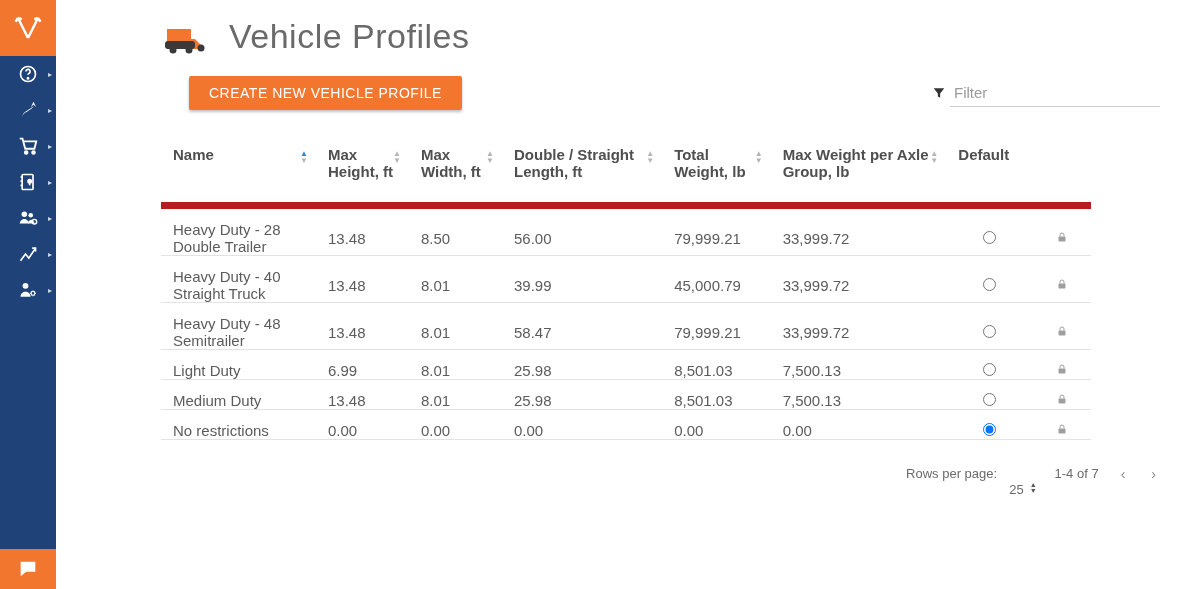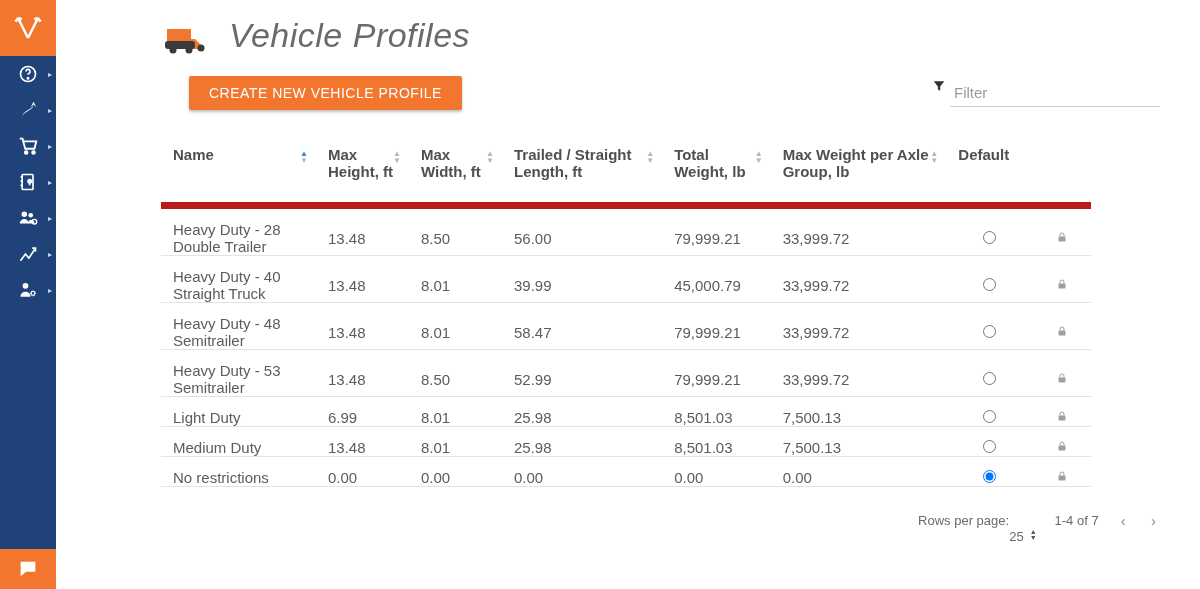--- a/index.html
+++ b/index.html
@@ -11,27 +11,27 @@
   .sidebar .logo { width:56px; height:56px; background:#f2762e; display:flex; align-items:center; justify-content:center; }
   .sidebar .nav { display:flex; flex-direction:column; }
   .sidebar .nav-item { height:36px; display:flex; align-items:center; justify-content:center; color:#fff; position:relative; }
   .sidebar .nav-item::after { content:"\25B8"; position:absolute; right:4px; font-size:8px; color:#cfd8e6; }
   .sidebar .nav-item svg, .sidebar .nav-item .glyph { color:#fff; }
   .sidebar .chat { position:absolute; bottom:0; left:0; width:56px; height:40px; background:#f2762e; display:flex; align-items:center; justify-content:center; }
 
   
   .main { flex:1; padding: 8px 40px 12px 105px; position:relative; }
 
-  .page-header { display:flex; align-items:center; gap:16px; margin-top:6px; margin-bottom:20px;font-style:italic; }
+  .page-header { display:flex; align-items:flex-end; gap:16px; margin-top:6px; margin-bottom:20px; }
   .page-header .icon-box { width:52px; height:42px; display:flex; align-items:center; justify-content:center; }
   .page-title { font-size:34px; font-weight:300; color:#6a6a6a; letter-spacing:0.5px; }
 
   .toolbar { display:flex; align-items:center; justify-content:space-between; margin-bottom:26px;padding-left:28px; }
   .create-btn { background:#f2762e; color:#fff; border:none; padding:9px 20px; font-size:14px; letter-spacing:0.5px; border-radius:2px; box-shadow:0 2px 3px rgba(0,0,0,0.25); cursor:pointer; text-transform:uppercase; }
-  .filter-wrap { display:flex; align-items:flex-start; gap:4px; }
+  .filter-wrap { display:flex; align-items:center; gap:4px; }
   .filter-wrap input { border:none; border-bottom:1px solid #ccc; padding:5px 4px; width:210px; font-size:15px; color:#555; outline:none; }
   .filter-wrap input::placeholder { color:#9a9a9a; font-size:15px; }
 
   
   .tbl-wrap { width:930px; }
   table.grid { width:100%; border-collapse:collapse; table-layout:fixed; font-size:15px; }
   table.grid thead th { text-align:left; padding:10px 8px 22px 12px; font-weight:600; color:#4f4f4f; vertical-align:top; border-bottom:7px solid #b91c1c; position:relative; }
   table.grid thead th .sort { position:absolute; right:6px; top:14px; width:10px; height:16px; display:flex; flex-direction:column; font-size:8px; line-height:7px; color:#b5b5b5; }
   table.grid thead th .sort.asc    .up   { color:#2b88d8; }
   table.grid tbody td { padding:12px 8px 0 12px; border-bottom:1px solid #e3e3e3; color:#5c5c5c; vertical-align:middle; }
@@ -42,21 +42,21 @@
   .col-len    { width:155px; }
   .col-totw   { width:105px; }
   .col-axle   { width:170px; }
   .col-def    { width:80px; text-align:center; }
   .col-lock   { width:60px; text-align:center; }
   table.grid td.center { text-align:center; color:#8a8a8a; }
   .lock-ico { color:#9f9f9f; }
 
   
   .pager { display:flex; align-items:center; justify-content:flex-end; gap:18px; margin-top:10px; font-size:13px; color:#6a6a6a; }
-  .pager .rpp { display:flex; align-items:center; gap:0; }
+  .pager .rpp { display:flex; align-items:center; gap:12px; }
   .pager .rpp .val { display:flex; align-items:flex-start; gap:6px;margin-top:32px; }
   .pager .navbtn { color:#888; font-size:14px; padding:0 4px; cursor:pointer; }
   .stepper { display:flex; flex-direction:column; font-size:7px; line-height:6px; color:#555; }
 </style>
 </head>
 <body>
 
 <div class="sidebar">
   <div class="logo">
     <svg width="30" height="30" viewBox="0 0 24 24" fill="none" stroke="#fff" stroke-width="2">
@@ -166,21 +166,21 @@
                 <span class="down">▼</span>
               </span></th>
         <th><span>Max Height, ft</span><span class="sort">
                 <span class="up">▲</span>
                 <span class="down">▼</span>
               </span></th>
         <th><span>Max Width, ft</span><span class="sort">
                 <span class="up">▲</span>
                 <span class="down">▼</span>
               </span></th>
-        <th><span>Trailed / Straight Length, ft</span><span class="sort">
+        <th><span>Double / Straight Length, ft</span><span class="sort">
                 <span class="up">▲</span>
                 <span class="down">▼</span>
               </span></th>
         <th><span>Total Weight, lb</span><span class="sort">
                 <span class="up">▲</span>
                 <span class="down">▼</span>
               </span></th>
         <th><span>Max Weight per Axle Group, lb</span><span class="sort">
                 <span class="up">▲</span>
                 <span class="down">▼</span>
@@ -214,33 +214,20 @@
             <td class="center"><svg class="lock-ico" width="12" height="14" viewBox="0 0 24 24" fill="#9f9f9f">
                 <rect x="5" y="11" width="14" height="10" rx="2"></rect>
                 <path d="M8 11V8a4 4 0 0 1 8 0v3" fill="none" stroke="#9f9f9f" stroke-width="2"></path>
               </svg></td>
           </tr>
           <tr>
             <td>Heavy Duty - 48 Semitrailer</td>
             <td>13.48</td>
             <td>8.01</td>
             <td>58.47</td>
-            <td>79,999.21</td>
-            <td>33,999.72</td>
-            <td class="center"><input type="radio" name="def" style=""></td>
-            <td class="center"><svg class="lock-ico" width="12" height="14" viewBox="0 0 24 24" fill="#9f9f9f">
-                <rect x="5" y="11" width="14" height="10" rx="2"></rect>
-                <path d="M8 11V8a4 4 0 0 1 8 0v3" fill="none" stroke="#9f9f9f" stroke-width="2"></path>
-              </svg></td>
-          </tr>
-          <tr>
-            <td>Heavy Duty - 53 Semitrailer</td>
-            <td>13.48</td>
-            <td>8.50</td>
-            <td>52.99</td>
             <td>79,999.21</td>
             <td>33,999.72</td>
             <td class="center"><input type="radio" name="def" style=""></td>
             <td class="center"><svg class="lock-ico" width="12" height="14" viewBox="0 0 24 24" fill="#9f9f9f">
                 <rect x="5" y="11" width="14" height="10" rx="2"></rect>
                 <path d="M8 11V8a4 4 0 0 1 8 0v3" fill="none" stroke="#9f9f9f" stroke-width="2"></path>
               </svg></td>
           </tr>
           <tr>
             <td>Light Duty</td>

